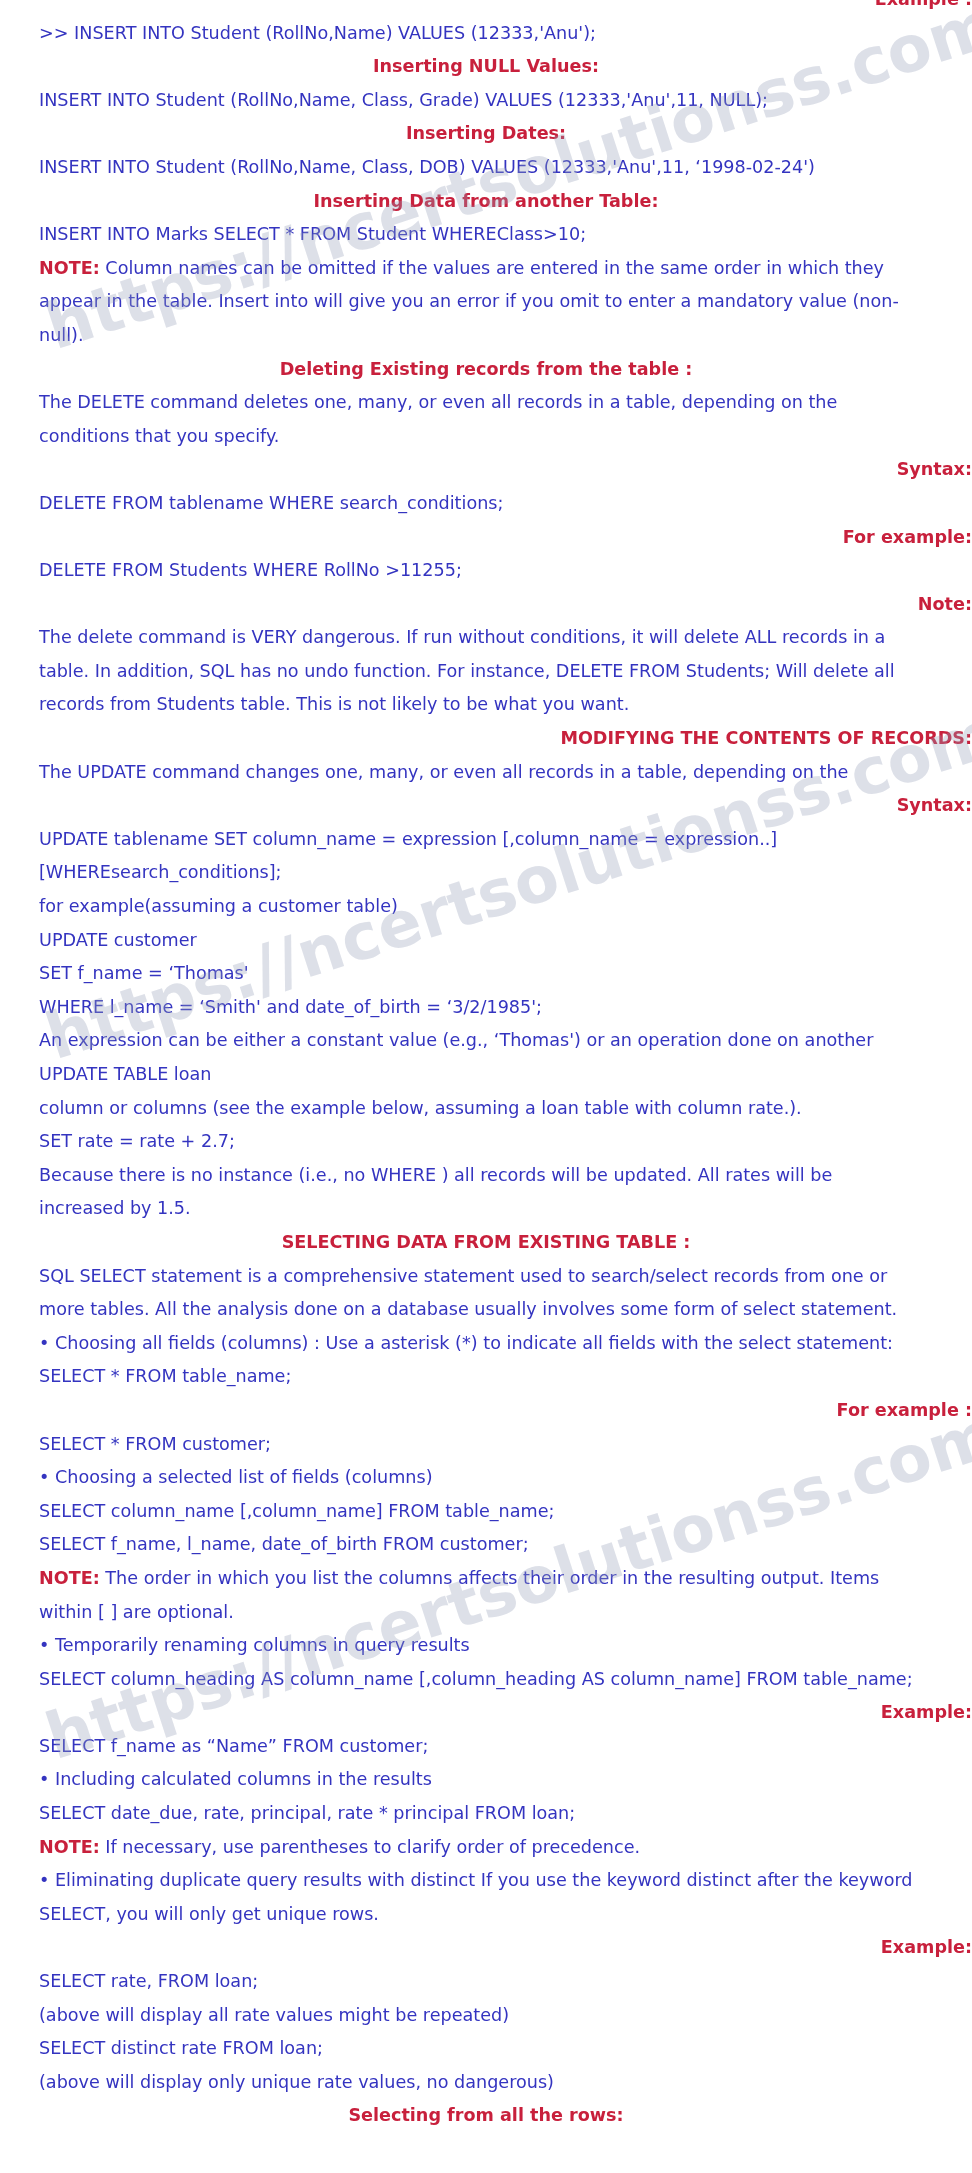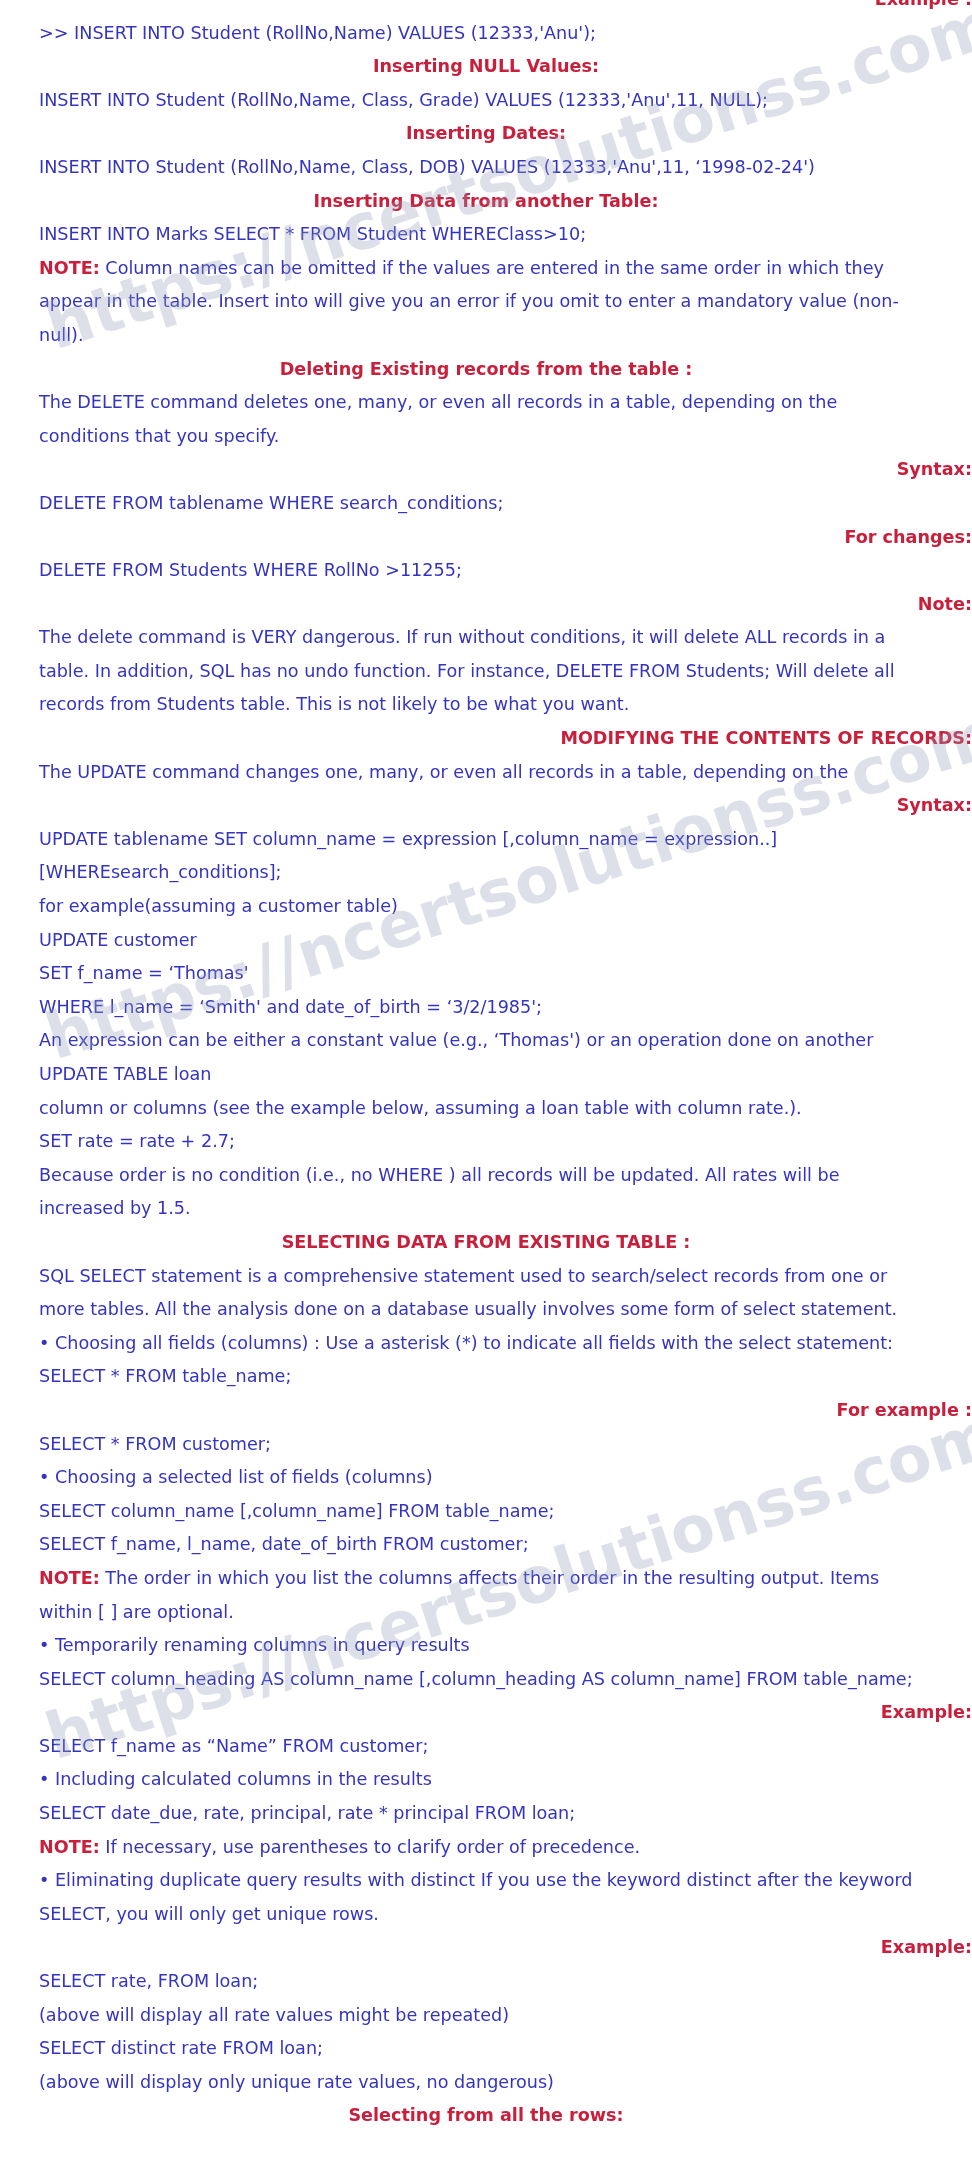--- a/index.html
+++ b/index.html
@@ -29,40 +29,40 @@
     <div class="line center red">Inserting Data from another Table:</div>
     <div class="line">INSERT INTO Marks SELECT * FROM Student WHEREClass&gt;10;</div>
     <div class="line"><span class="red">NOTE:</span><span class="blue"> Column names can be omitted if the values are entered in the same order in which they</span></div>
     <div class="line">appear in the table. Insert into will give you an error if you omit to enter a mandatory value (non-</div>
     <div class="line">null).</div>
     <div class="line center red">Deleting Existing records from the table :</div>
     <div class="line">The DELETE command deletes one, many, or even all records in a table, depending on the</div>
     <div class="line">conditions that you specify.</div>
     <div class="line red">Syntax:</div>
     <div class="line">DELETE FROM tablename WHERE search_conditions;</div>
-    <div class="line red">For changes:</div>
+    <div class="line red">For example:</div>
     <div class="line">DELETE FROM Students WHERE RollNo &gt;11255;</div>
     <div class="line red">Note:</div>
     <div class="line">The delete command is VERY dangerous. If run without conditions, it will delete ALL records in a</div>
     <div class="line">table. In addition, SQL has no undo function. For instance, DELETE FROM Students; Will delete all</div>
     <div class="line">records from Students table. This is not likely to be what you want.</div>
     <div class="line flush red">MODIFYING THE CONTENTS OF RECORDS:</div>
     <div class="line">The UPDATE command changes one, many, or even all records in a table, depending on the</div>
     <div class="line red">Syntax:</div>
     <div class="line">UPDATE tablename SET column_name = expression [,column_name = expression..]</div>
     <div class="line">[WHEREsearch_conditions];</div>
     <div class="line">for example(assuming a customer table)</div>
     <div class="line">UPDATE customer</div>
     <div class="line">SET f_name = ‘Thomas'</div>
     <div class="line">WHERE l_name = ‘Smith' and date_of_birth = ‘3/2/1985';</div>
     <div class="line">An expression can be either a constant value (e.g., ‘Thomas') or an operation done on another</div>
     <div class="line">UPDATE TABLE loan</div>
     <div class="line">column or columns (see the example below, assuming a loan table with column rate.).</div>
     <div class="line">SET rate = rate + 2.7;</div>
-    <div class="line">Because order is no condition (i.e., no WHERE ) all records will be updated. All rates will be</div>
+    <div class="line">Because there is no instance (i.e., no WHERE ) all records will be updated. All rates will be</div>
     <div class="line">increased by 1.5.</div>
     <div class="line center red">SELECTING DATA FROM EXISTING TABLE :</div>
     <div class="line">SQL SELECT statement is a comprehensive statement used to search/select records from one or</div>
     <div class="line">more tables. All the analysis done on a database usually involves some form of select statement.</div>
     <div class="line">• Choosing all fields (columns) : Use a asterisk (*) to indicate all fields with the select statement:</div>
     <div class="line">SELECT * FROM table_name;</div>
     <div class="line red">For example :</div>
     <div class="line">SELECT * FROM customer;</div>
     <div class="line">• Choosing a selected list of fields (columns)</div>
     <div class="line">SELECT column_name [,column_name] FROM table_name;</div>

